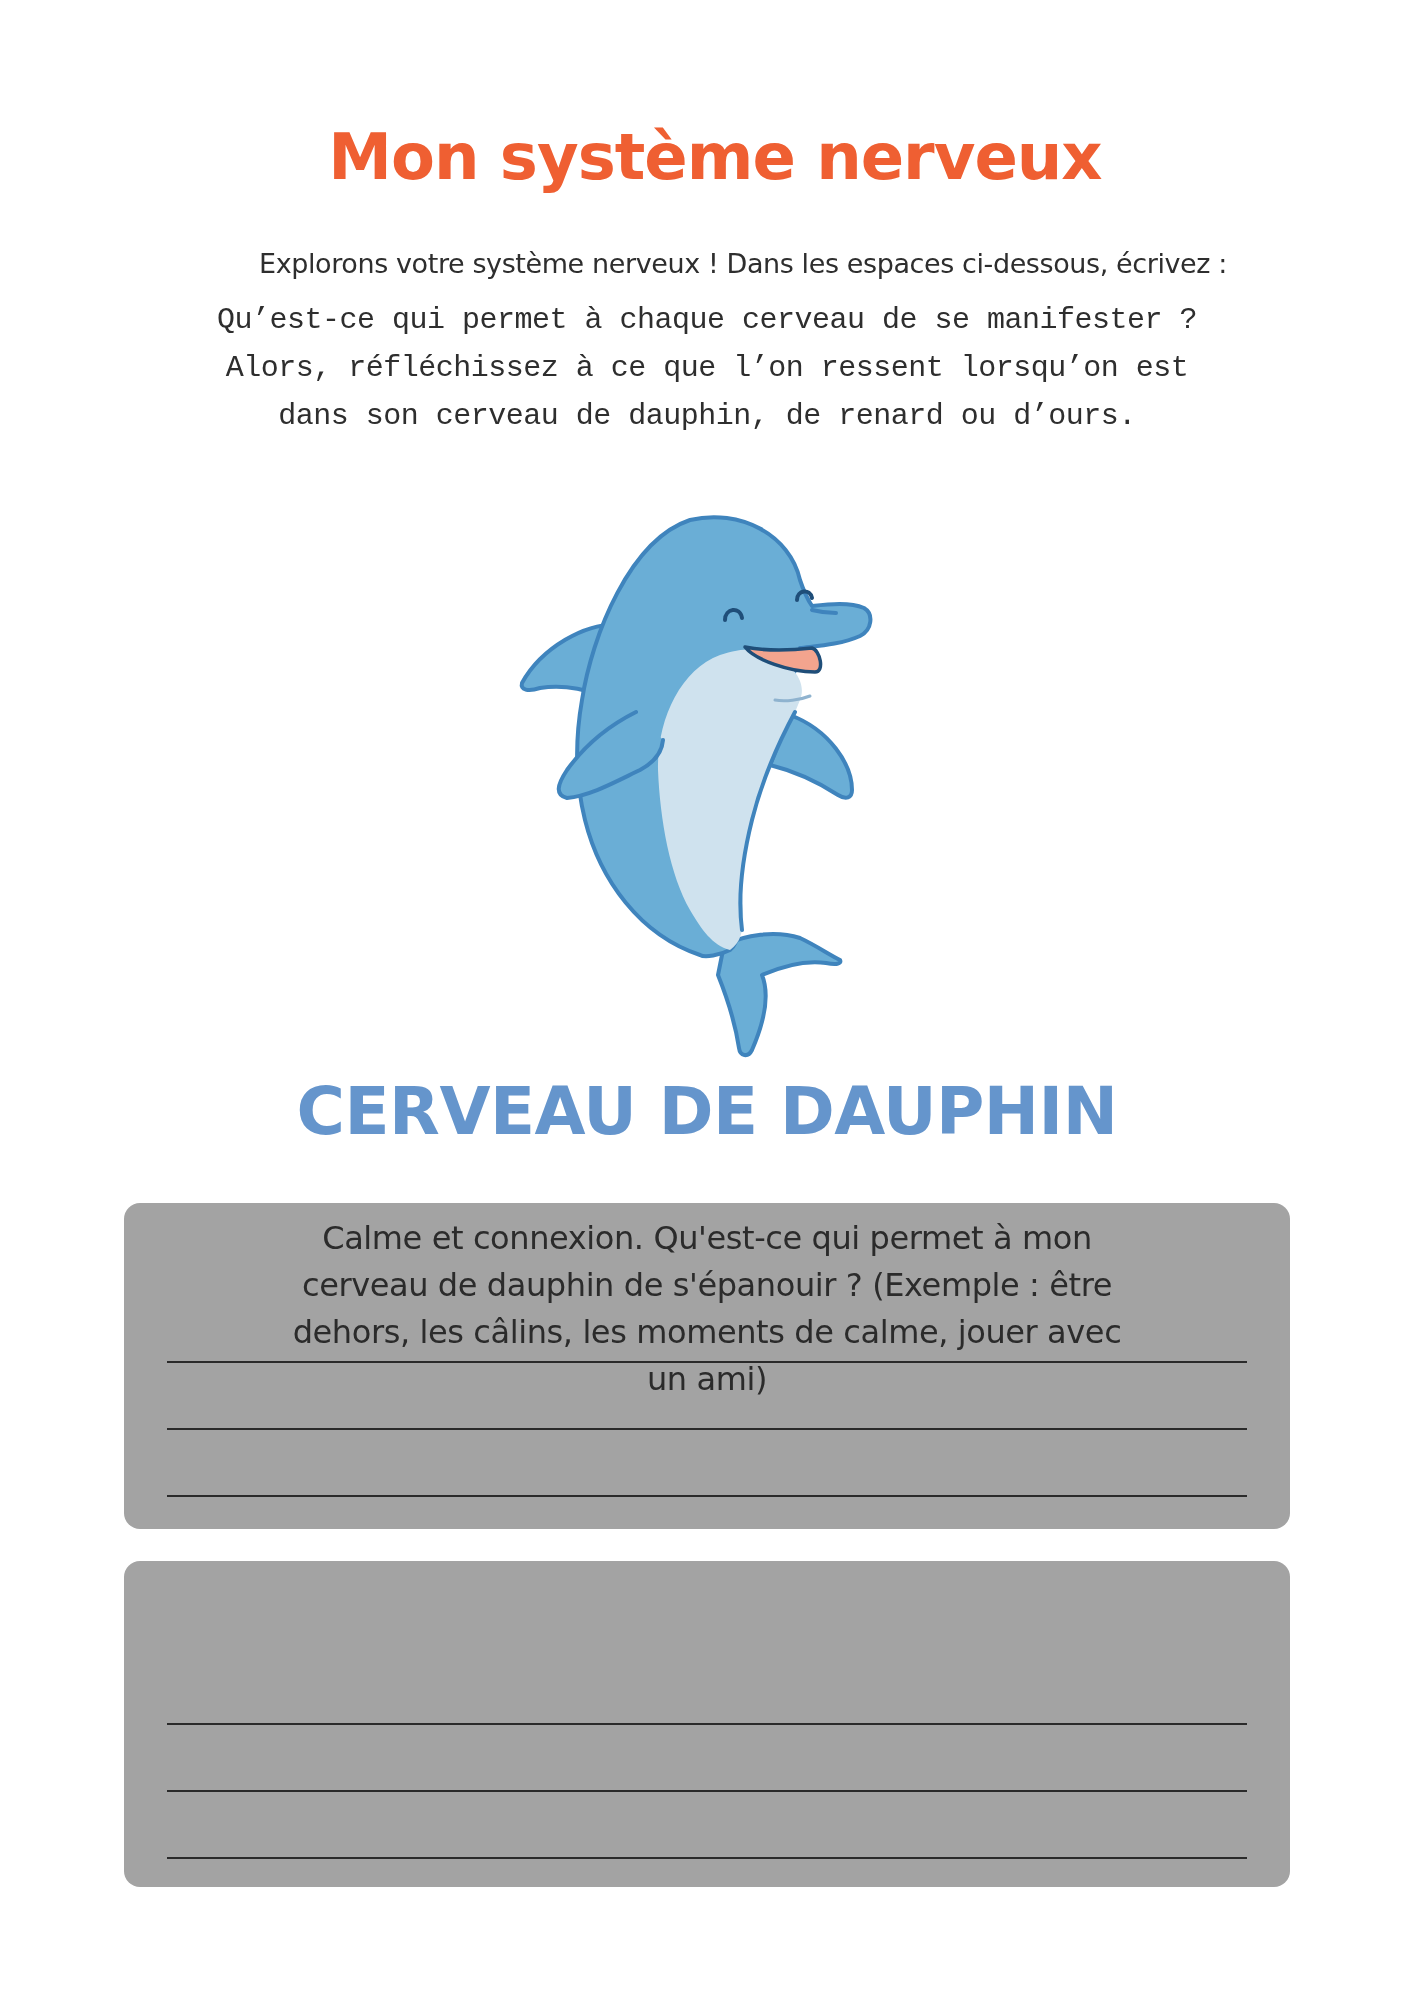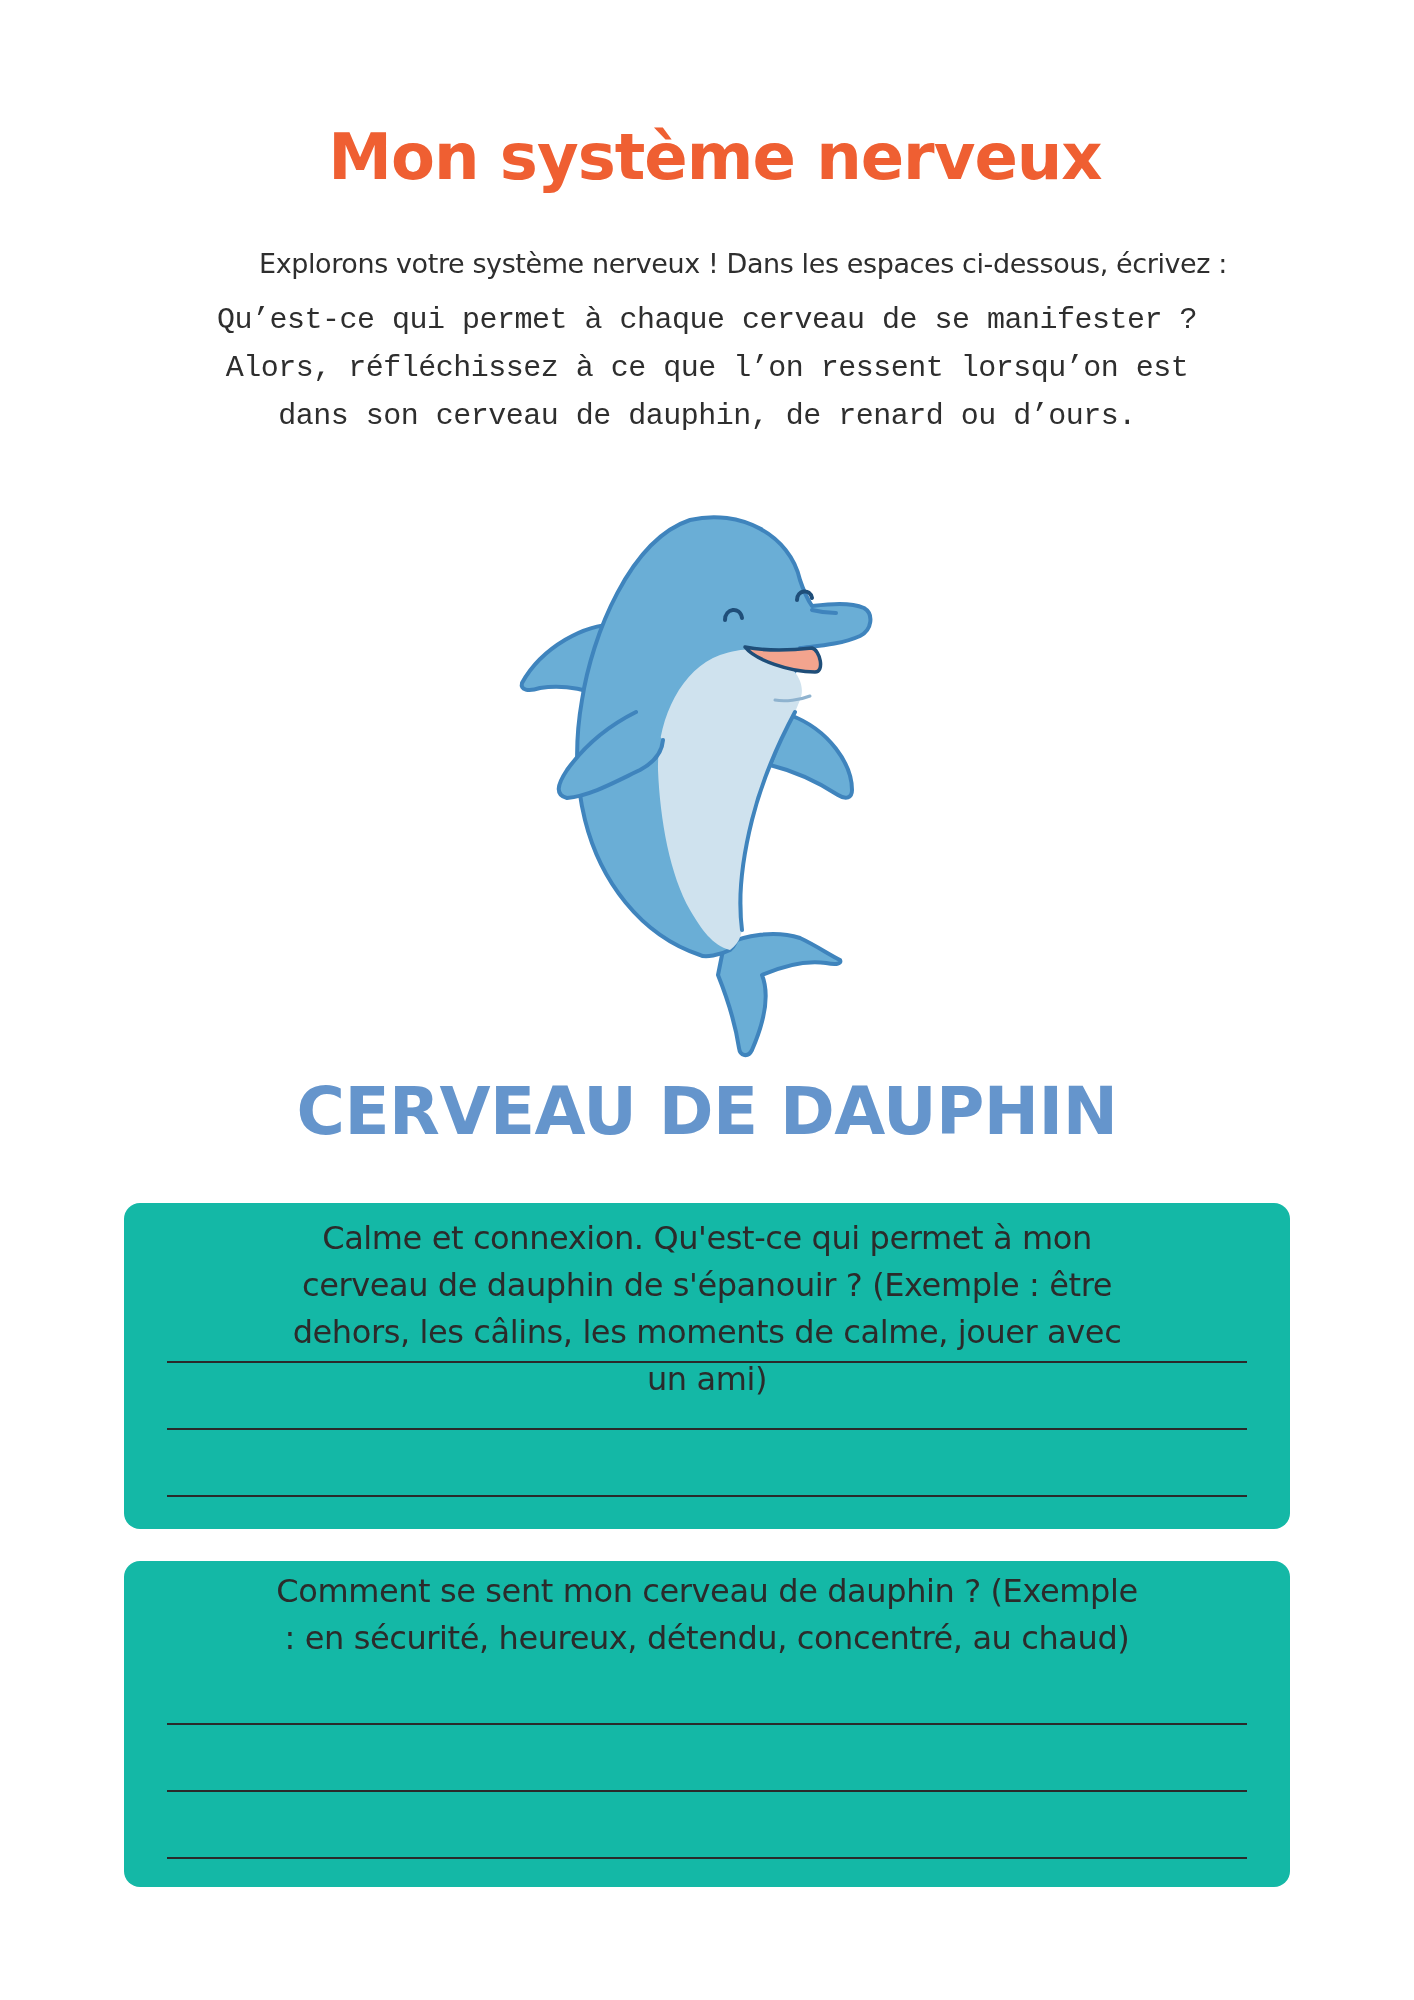--- a/index.html
+++ b/index.html
@@ -2,21 +2,21 @@
 <html><head>
 <meta charset="utf-8">
 <style>
   html, body { margin:0; padding:0; background:#ffffff; }
   body { width:1414px; height:2000px; position:relative; overflow:hidden; font-family:"DejaVu Sans", sans-serif; color:#2b2b2b; }
   .title { position:absolute; top:112px; left:0; width:1414px; text-align:center; font-family:"DejaVu Sans", sans-serif; font-weight:bold; font-size:64px; color:#ef5f32; letter-spacing:-1px; margin:8px; }
   .intro1 { position:absolute; top:248px; left:0; width:1414px; text-align:center; font-size:27px; color:#2e2e2e; letter-spacing:-0.4px;margin-left:36px; }
   .intro2 { position:absolute; top:296px; left:200px; width:1014px; text-align:center; font-size:30px; line-height:48px; color:#2e2e2e; letter-spacing:-0.5px;font-family:Liberation Mono, monospace; }
   .illustration { position:absolute; left:510px; top:505px; width:380px; height:560px; }
   .section-title { position:absolute; top:1073px; left:0; width:1414px; text-align:center; font-size:66px; font-weight:bold; color:#6595cc; letter-spacing:-0.5px; }
-  .card { position:absolute; left:124px; width:1166px; background:#14b8a6; border-radius:16px; }
+  .card { position:absolute; left:124px; width:1166px; background:#a3a3a3; border-radius:16px; }
   .card-1 { top:1203px; height:326px; }
   .card-2 { top:1561px; height:326px; }
   .prompt { position:absolute; left:0; width:100%; text-align:center; font-size:32px; line-height:47px; color:#2b2b2b; letter-spacing:-0.4px; }
   .card-1 .prompt { top:12px; padding:0 160px; box-sizing:border-box; }
   .card-2 .prompt { top:7px; padding:0 150px; box-sizing:border-box; }
   .write-line { position:absolute; left:43px; width:1080px; height:2px; background:#2a2a2a; cursor:text; }
 </style>
 </head>
 <body>
 
@@ -58,17 +58,16 @@
 <div class="section-title">CERVEAU DE DAUPHIN</div>
 
 <div class="card card-1">
   <div class="prompt">Calme et connexion. Qu'est-ce qui permet à mon cerveau de dauphin de s'épanouir ? (Exemple : être dehors, les câlins, les moments de calme, jouer avec un ami)</div>
   <div class="write-line" style="top:158px;"></div>
   <div class="write-line" style="top:225px;"></div>
   <div class="write-line" style="top:292px;"></div>
 </div>
 
 <div class="card card-2">
-  <div class="prompt">Comment se sent mon cerveau de dauphin ? (Exemple : en sécurité, heureux, détendu, concentré, au chaud)</div>
   <div class="write-line" style="top:162px;"></div>
   <div class="write-line" style="top:229px;"></div>
   <div class="write-line" style="top:296px;"></div>
 </div>
 
 </body></html>

